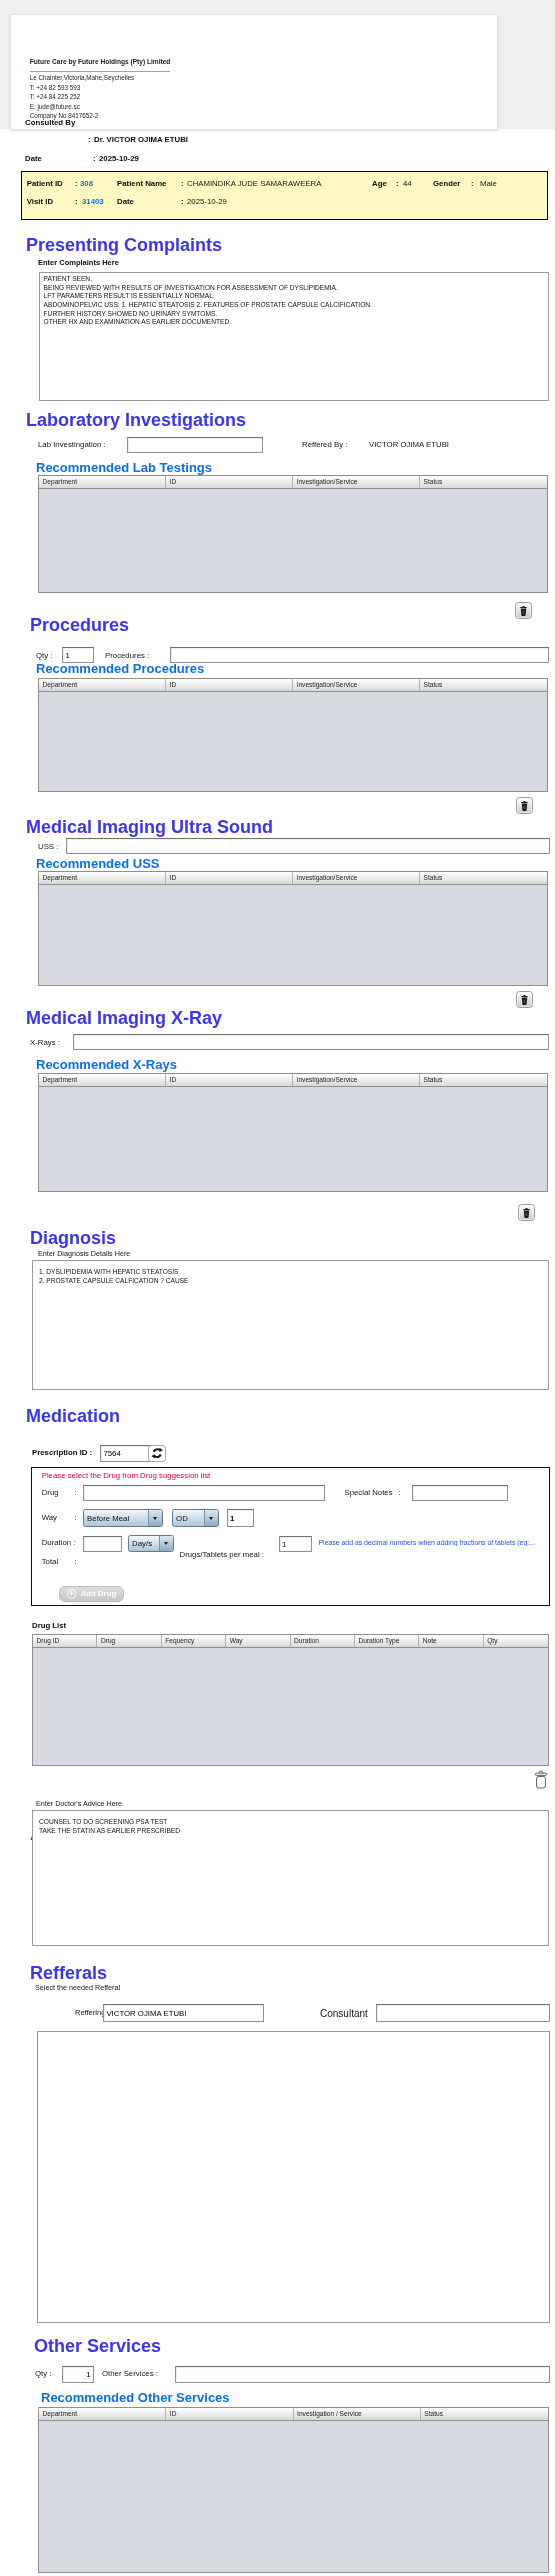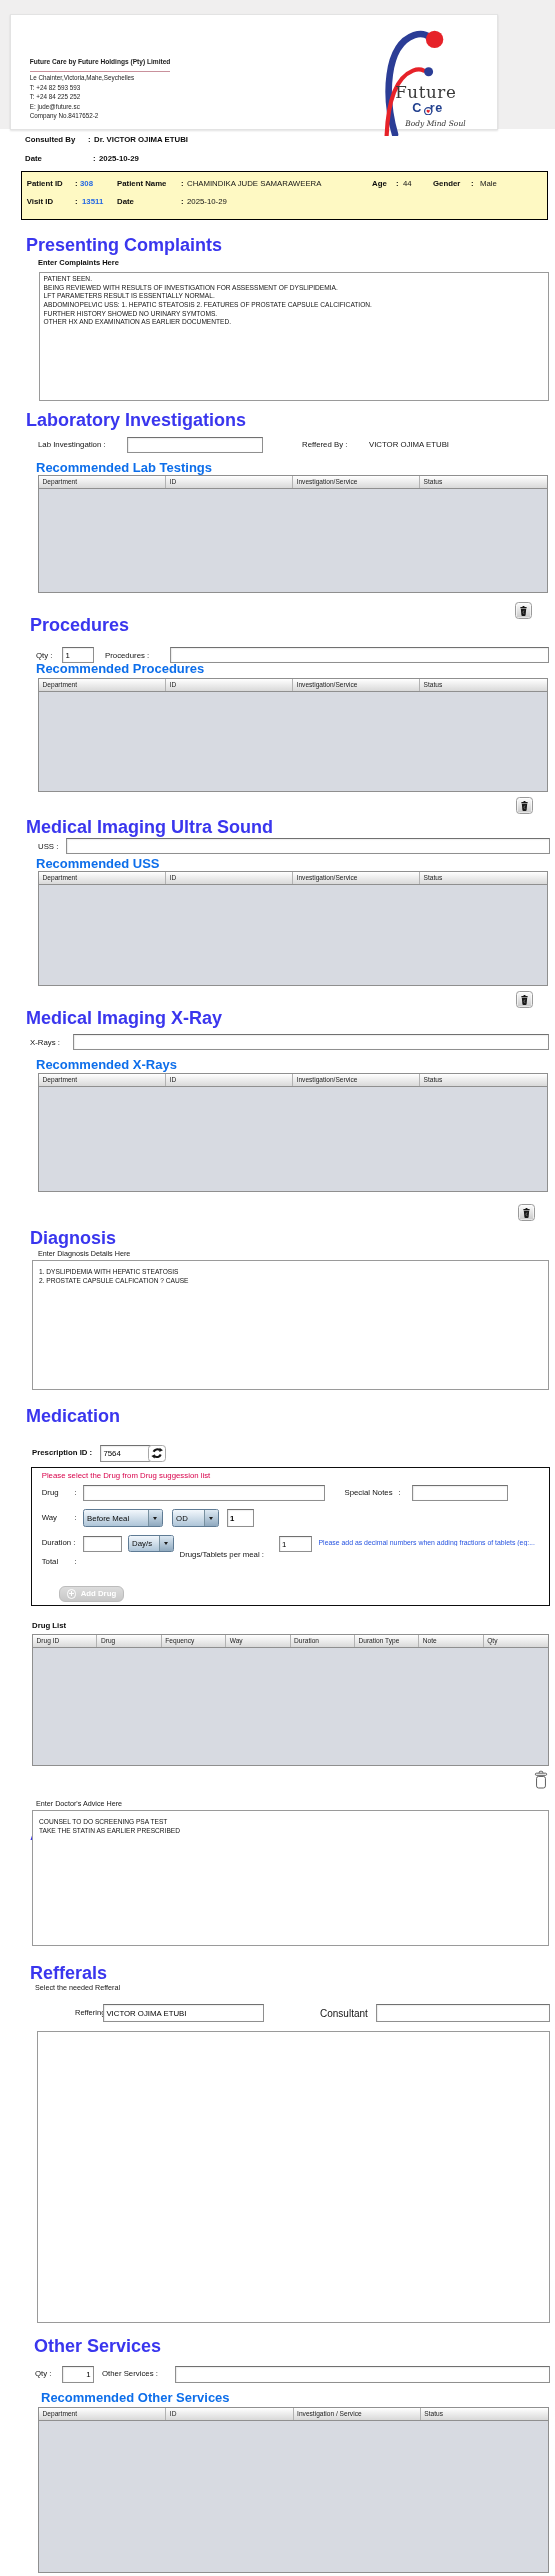--- a/index.html
+++ b/index.html
@@ -59,40 +59,23 @@
 
   <div class="headerbg"></div>
   <div class="letterhead">
     <div class="company">Future Care by Future Holdings (Pty) Limited</div>
     <div class="company-underline"></div>
     <div class="addr" style="top:59px;">Le Chainter,Victoria,Mahe,Seychelles</div>
     <div class="addr" style="top:69px;">T: +24  82 593 593</div>
     <div class="addr" style="top:78px;">T: +24  84 225 252</div>
     <div class="addr" style="top:88px;">E: jude@future.sc</div>
     <div class="addr" style="top:97px;">Company No.8417652-2</div>
-    <div class="logo">
-      <svg style="position:absolute;left:1.2px;top:8.4px;" width="69" height="111" viewBox="0 0 115 185">
-        <path d="M30,182 C12,120 14,34 62,17 C74,13 82,16 87,20" stroke="#2b3d96" stroke-width="11" fill="none" stroke-linecap="round"></path>
-        <circle cx="96" cy="24" r="14.5" fill="#e62229"></circle>
-        <path d="M16,185 C18,132 30,88 60,76 C68,73 74,74 78,76" stroke="#e62229" stroke-width="7" fill="none" stroke-linecap="round"></path>
-        <circle cx="86" cy="78" r="7.5" fill="#2b3d96"></circle>
-      </svg>
-      <div class="logo-future">Future</div>
-      <div class="logo-care"><span>C</span><span style="display:inline-block;width:7.8px;"></span><span>re</span></div>
-      <span class="logo-heart">
-        <svg width="8.4" height="8.4" viewBox="0 0 14 14">
-            <circle cx="7" cy="7" r="6" fill="#fff" stroke="#23418f" stroke-width="2"></circle>
-            <path d="M7 10 C3.8 7.8 3.6 5.6 5 4.9 C6 4.4 7 5.3 7 5.8 C7 5.3 8 4.4 9 4.9 C10.4 5.6 10.2 7.8 7 10 Z" fill="#e62229"></path>
-          </svg>
-      </span>
-      <div class="logo-tagline">Body Mind Soul</div>
-    </div>
-  </div>
-
-  <div class="brow" style="left:25px;top:135px;">Consulted By</div>
+  </div>
+
+  <div class="brow" style="left:25px;top:118px;">Consulted By</div>
   <div class="sepc" style="left:88px;top:135px;">:</div>
   <div class="brow" style="left:94px;top:135px;">Dr.  VICTOR OJIMA ETUBI</div>
   <div class="brow" style="left:25px;top:154px;">Date</div>
   <div class="sepc" style="left:93px;top:154px;">:</div>
   <div class="brow" style="left:99px;top:154px;">2025-10-29</div>
 
   <div class="pbox">
     <span class="pl" style="left:4.8px;top:7.2px;">Patient ID</span>
     <span class="pl" style="left:53px;top:7.2px;">:</span>
     <span class="pid" style="left:58px;top:7.2px;">308</span>
@@ -100,21 +83,21 @@
     <span class="pl" style="left:159px;top:7.2px;">:</span>
     <span class="pv" style="left:165px;top:7.2px;">CHAMINDIKA JUDE SAMARAWEERA</span>
     <span class="pl" style="left:350px;top:7.2px;">Age</span>
     <span class="pl" style="left:374px;top:7.2px;">:</span>
     <span class="pv" style="left:381px;top:7.2px;">44</span>
     <span class="pl" style="left:411px;top:7.2px;">Gender</span>
     <span class="pl" style="left:449px;top:7.2px;">:</span>
     <span class="pv" style="left:458px;top:7.2px;">Male</span>
     <span class="pl" style="left:4.8px;top:24.5px;">Visit ID</span>
     <span class="pl" style="left:53px;top:24.5px;">:</span>
-    <span class="pid" style="left:60px;top:24.5px;">13511</span>
+    <span class="pid" style="left:60px;top:24.5px;">31403</span>
     <span class="pl" style="left:95px;top:24.5px;">Date</span>
     <span class="pl" style="left:159px;top:24.5px;">:</span>
     <span class="pv" style="left:165px;top:24.5px;">2025-10-29</span>
   </div>
 
   <div class="h1" style="left:26px;top:235px;">Presenting Complaints</div>
   <div class="sublbl" style="left:38px;top:258px;">Enter Complaints Here</div>
   <textarea class="ta" style="left: 39px; top: 272px; width: 510px; height: 129px;">PATIENT SEEN.
 BEING REVIEWED WITH RESULTS OF INVESTIGATION FOR ASSESSMENT OF DYSLIPIDEMIA.
 LFT PARAMETERS RESULT IS ESSENTIALLY NORMAL.

